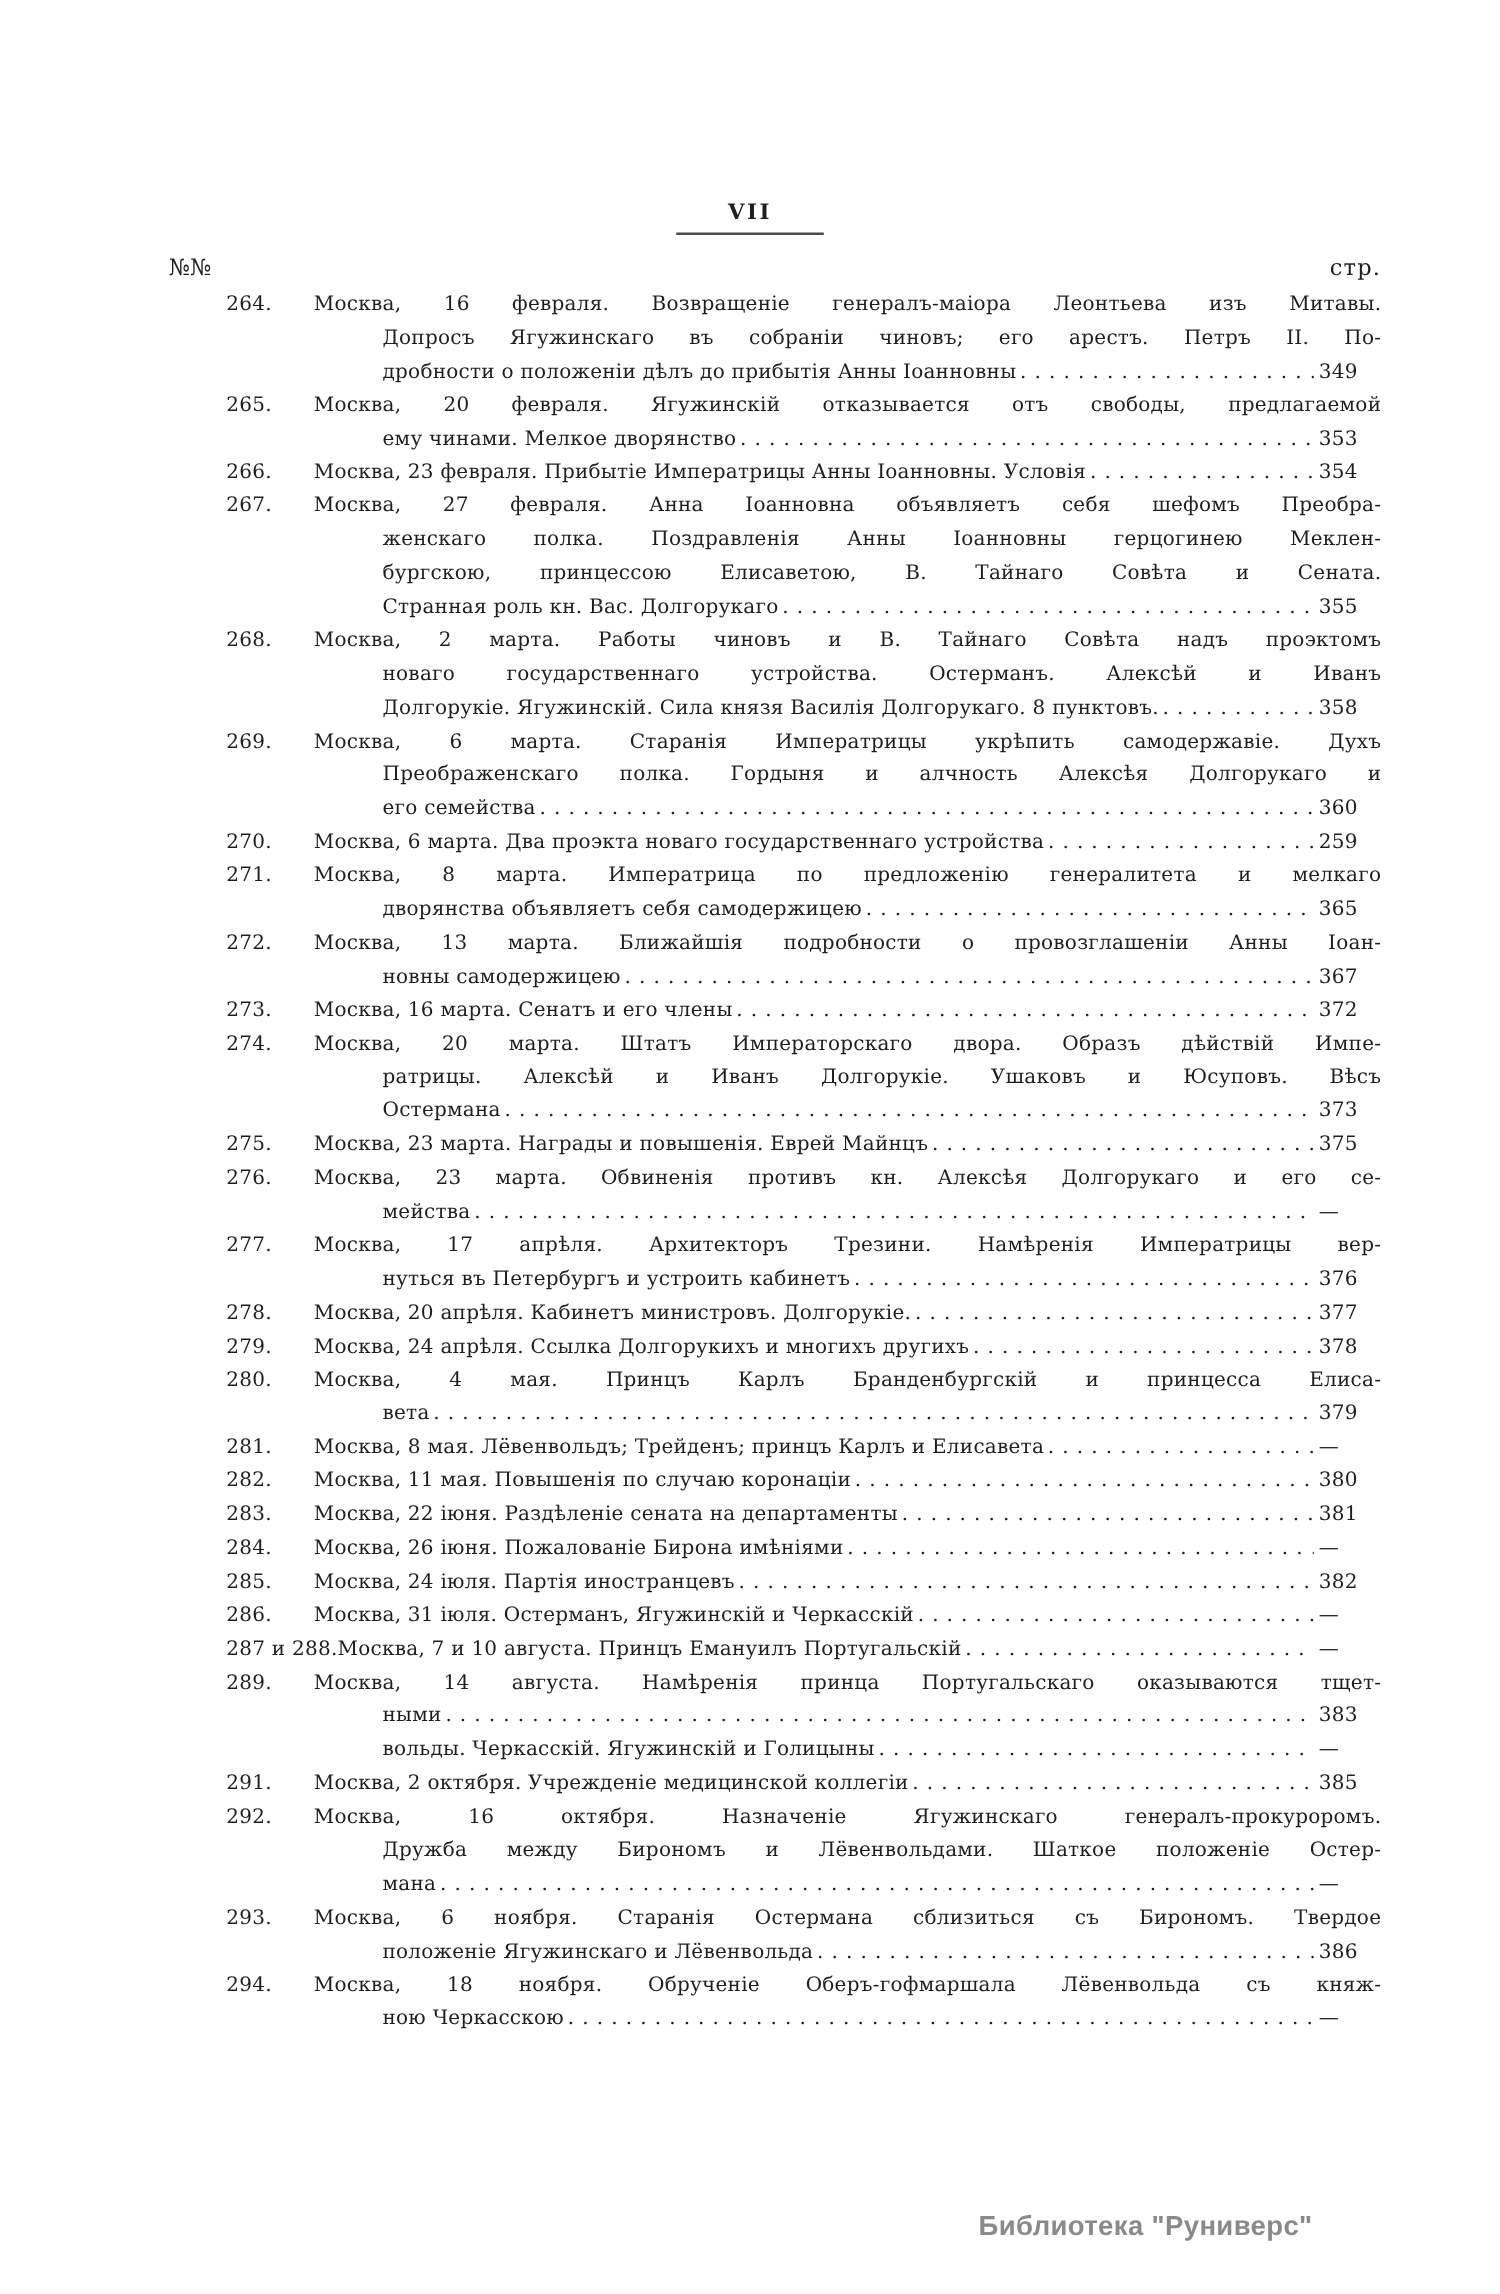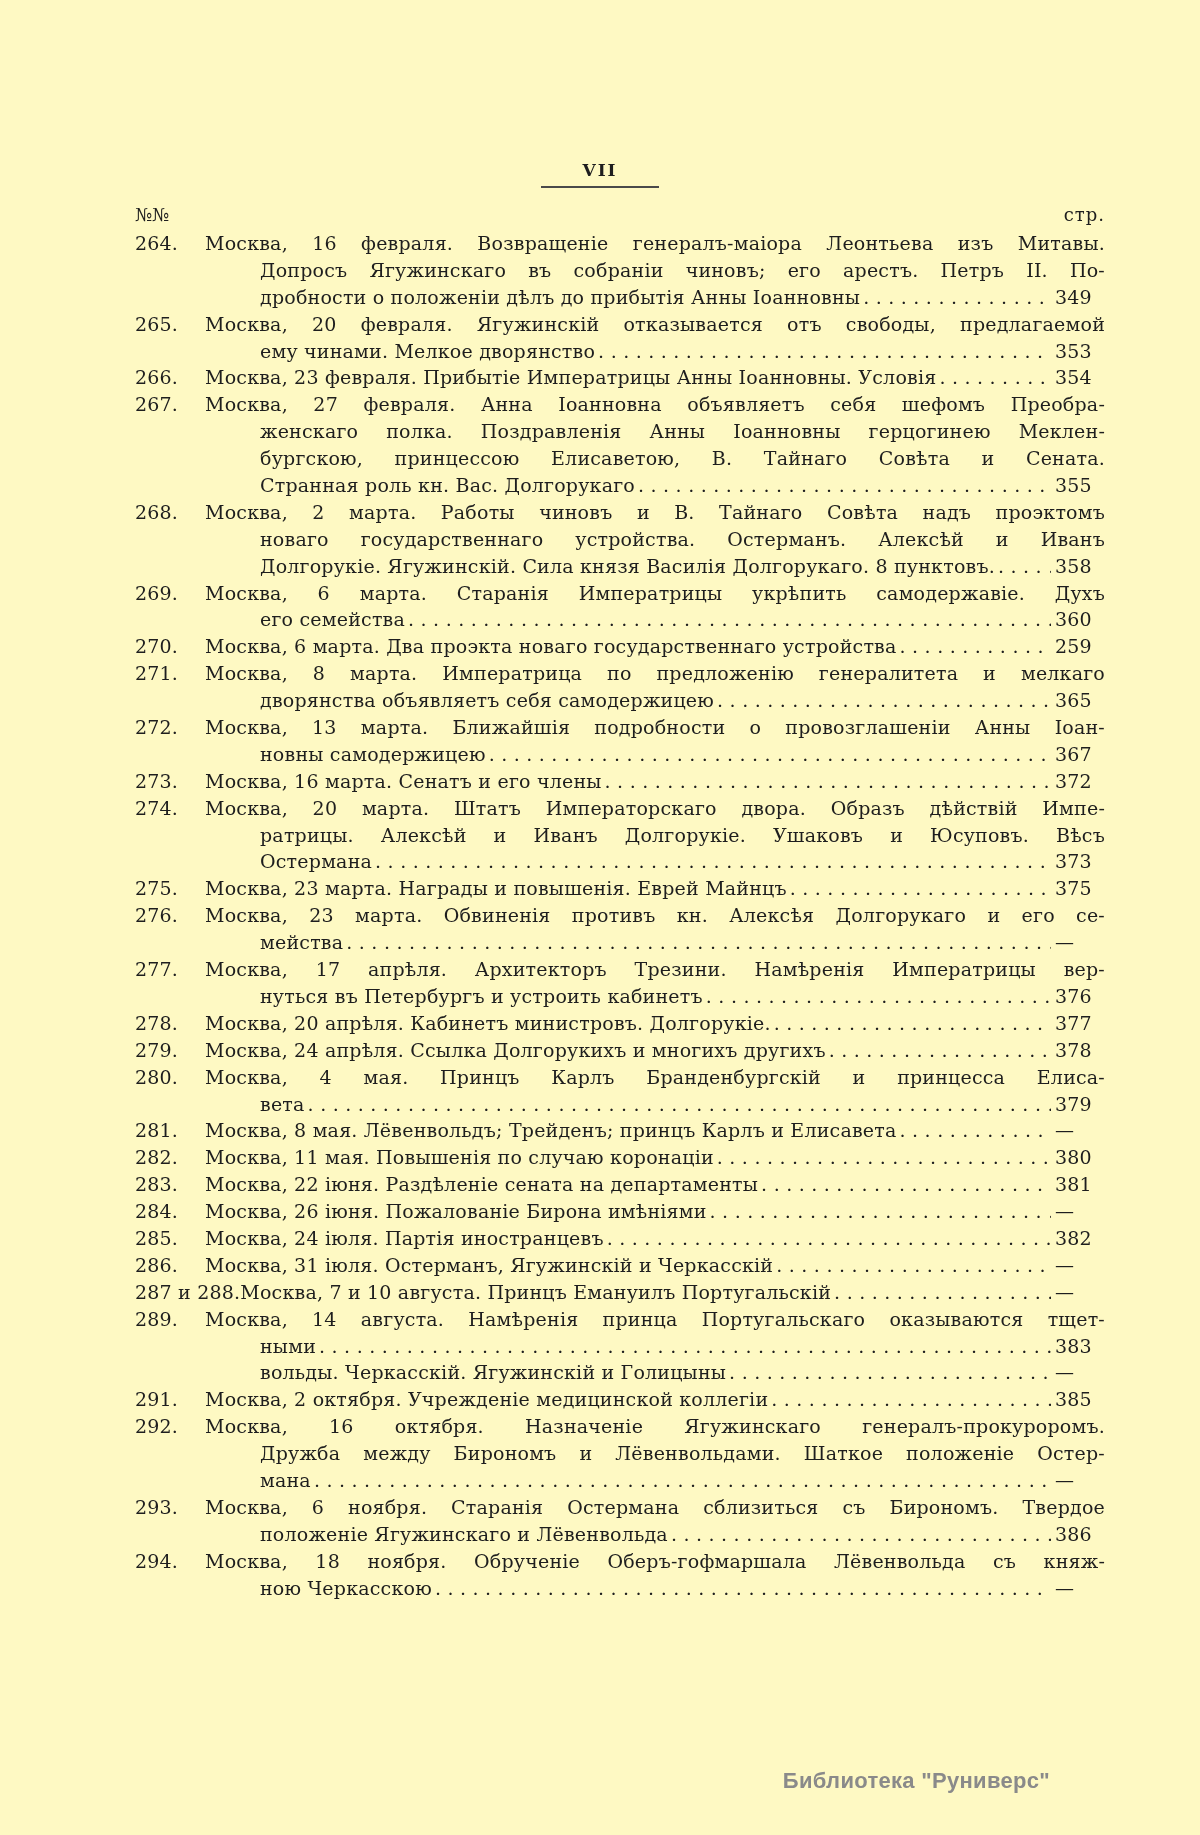--- a/index.html
+++ b/index.html
@@ -45,22 +45,23 @@
     font-size: 18px;
     font-style: normal;
   }
   .col-heads .str {
     font-size: 18px;
     letter-spacing: 1px;
     text-align: right;
   }
   .entries {
     margin-top: 2px;
-    font-size: 19px;
+    font-size: 16px;
     letter-spacing: 0.2px;
+    margin-left: 46px;
   }
   .line {
     height: 26.9px;
     line-height: 26.9px;
     white-space: nowrap;
     overflow: hidden;
   }
   .line.mid {
     white-space: normal;
     text-align: justify;
@@ -101,21 +102,21 @@
     font-family: "Liberation Sans", sans-serif;
     font-size: 22px;
     font-weight: bold;
     color: #8a8a8a;
     letter-spacing: 0.3px;
   }
 </style>
 </head>
 <body>
 
-<div class="page" style="background: #fef9c3; color: rgb(30, 30, 30);">
+<div class="page" style="background: #ffffff; color: rgb(30, 30, 30);">
   <div class="folio-wrap">
     <div class="folio">VII</div>
     <div class="folio-rule"></div>
   </div>
   <div class="content">
     <div class="col-heads">
       <span class="nn">№№</span>
       <span class="str">стр.</span>
     </div>
     <div class="entries" id="entries">
@@ -158,20 +159,21 @@
           <div class="line mid first"><span class="num">268.</span><span class="txt">Москва, 2 марта. Работы чиновъ и В. Тайнаго Совѣта надъ проэктомъ</span></div>
           <div class="line mid"><span class="txt">новаго государственнаго устройства. Остерманъ. Алексѣй и Иванъ</span></div>
           <div class="line last">
             <span class="txt">Долгорукіе. Ягужинскій. Сила князя Василія Долгорукаго. 8 пунктовъ.</span>
             <span class="leader">........................................................................................................................................................................................................</span>
             <span class="pg">358</span>
           </div>
         </div>
         <div class="entry">
           <div class="line mid first"><span class="num">269.</span><span class="txt">Москва, 6 марта. Старанія Императрицы укрѣпить самодержавіе. Духъ</span></div>
+          <div class="line mid"><span class="txt">Преображенскаго полка. Гордыня и алчность Алексѣя Долгорукаго и</span></div>
           <div class="line last">
             <span class="txt">его семейства</span>
             <span class="leader">........................................................................................................................................................................................................</span>
             <span class="pg">360</span>
           </div>
         </div>
         <div class="entry">
           <div class="line last first">
             <span class="num">270.</span>
             <span class="txt">Москва, 6 марта. Два проэкта новаго государственнаго устройства</span>

